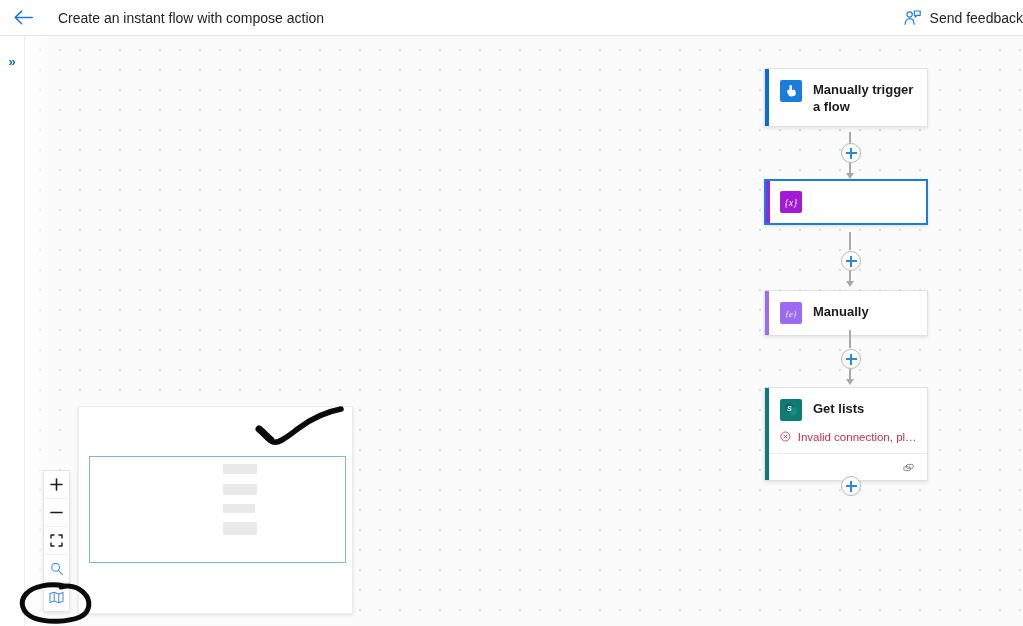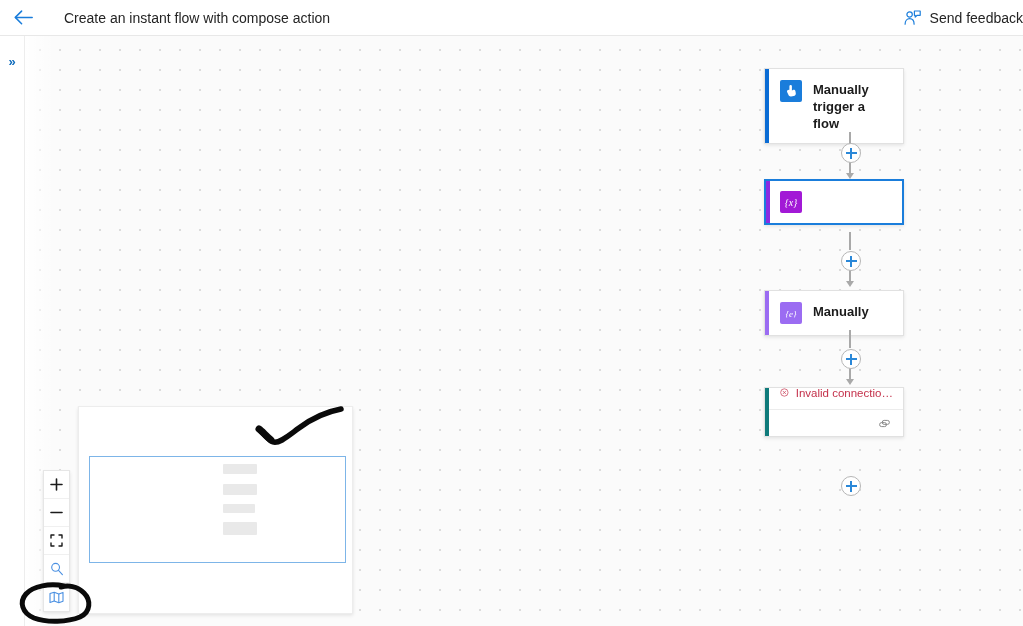--- a/index.html
+++ b/index.html
@@ -20,21 +20,21 @@
     z-index: 40;
   }
   .back-btn {
     width: 34px; height: 34px;
     margin-left: 6px;
     display: flex; align-items: center; justify-content: center;
     cursor: pointer;
   }
   .header-title {
     font-size: 14px; color: #242424;
-    margin-left: 24px;
+    margin-left: 18px;
     white-space: nowrap;
   }
   .header-right {
     margin-left: auto;
     display: flex; align-items: center;
     padding-right: 0px;
     overflow: hidden;
   }
   .feedback-btn {
     display: flex; gap: 9px;
@@ -73,21 +73,21 @@
   .canvas-fade {
     position: absolute; left: 0; top: 0;
     width: 30px; height: 590px;
     background: linear-gradient(to right, #ffffff, rgba(255,255,255,0));
     pointer-events: none;
   }
 
   
   .node {
     position: absolute;
-    width: 140px;
+    width: 164px;
     background: #ffffff;
     border: 1px solid #e1e1e1;
     box-shadow: 0 1.6px 3.6px rgba(0,0,0,.10), 0 0.3px 0.9px rgba(0,0,0,.09);
     display: flex;
     overflow: hidden;
   }
   .node-accent { width: 4px; flex: 0 0 4px; }
   .node-body { flex: 1 1 auto; padding: 0; min-width: 0; }
   .node-main {
     display: flex; align-items: flex-start; gap: 11px;
@@ -284,20 +284,30 @@
   </div>
 
   <div class="connector" style="left:824px; top:294px; height:18px;"></div>
   <div class="plus-btn" style="left:816px; top:313px;"></div>
   <div class="connector" style="left:824px; top:331px; height:15px;"></div>
   <div class="arrowhead" style="left:820.5px; top:343px;"></div>
 
   <div class="node" style="left:739px; top:351px;">
     <div class="node-accent" style="background:#0f7a7a;"></div>
     <div class="node-body">
+      <div class="node-main">
+        <div class="node-icon" style="background:#117a72;">
+          <svg width="16" height="16" viewBox="0 0 16 16" aria-hidden="true">
+            <circle cx="6.3" cy="6.0" r="4.6" fill="#0e6b64"></circle>
+            <circle cx="10.2" cy="9.4" r="4.2" fill="#14897f"></circle>
+            <text x="6.3" y="9.0" font-family="'Liberation Sans', sans-serif" font-size="7" font-weight="bold" font-style="italic" fill="#ffffff" text-anchor="middle">S</text>
+          </svg>
+        </div>
+        <div class="node-title">Get lists</div>
+      </div>
 
       <div class="node-error">
         <svg width="13" height="13" viewBox="0 0 13 13" aria-hidden="true">
           <circle cx="6.5" cy="6.5" r="5.5" fill="none" stroke="#c4314b" stroke-width="1"></circle>
           <path d="M4.5 4.5 L8.5 8.5 M8.5 4.5 L4.5 8.5" stroke="#c4314b" stroke-width="1" stroke-linecap="round"></path>
         </svg>
         <span class="node-error-text">Invalid connection, please ...</span>
       </div>
 
       <div class="node-footer">

